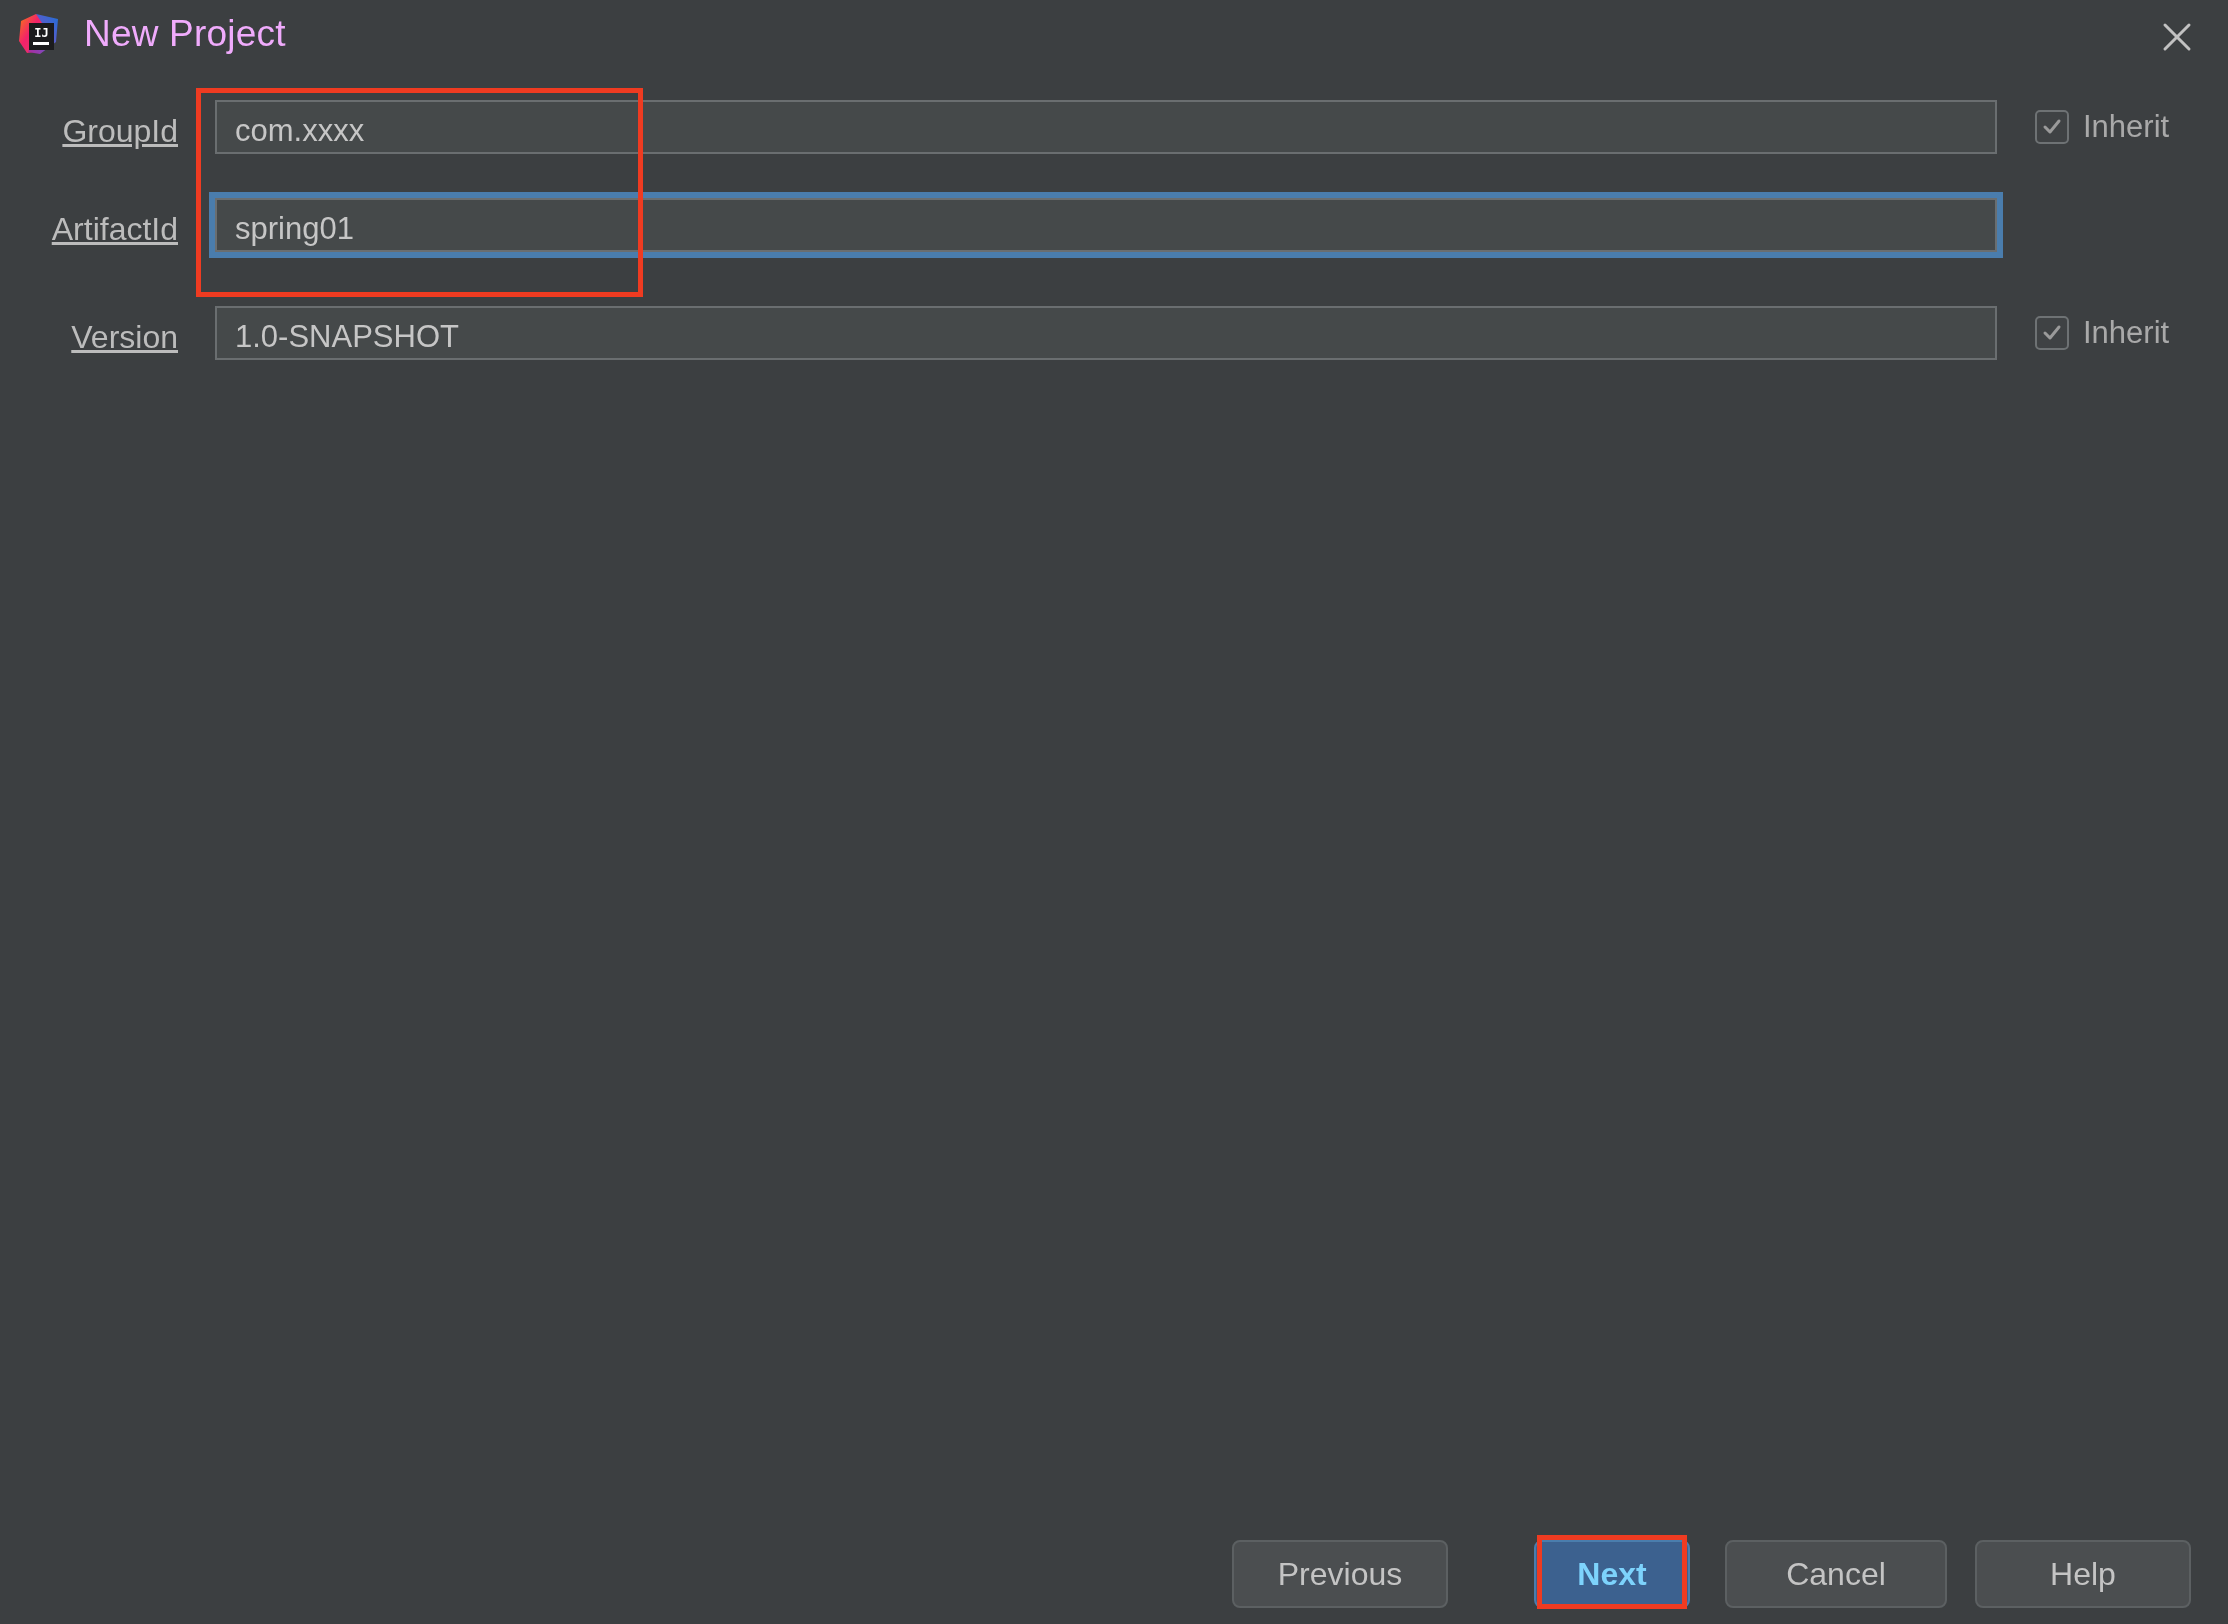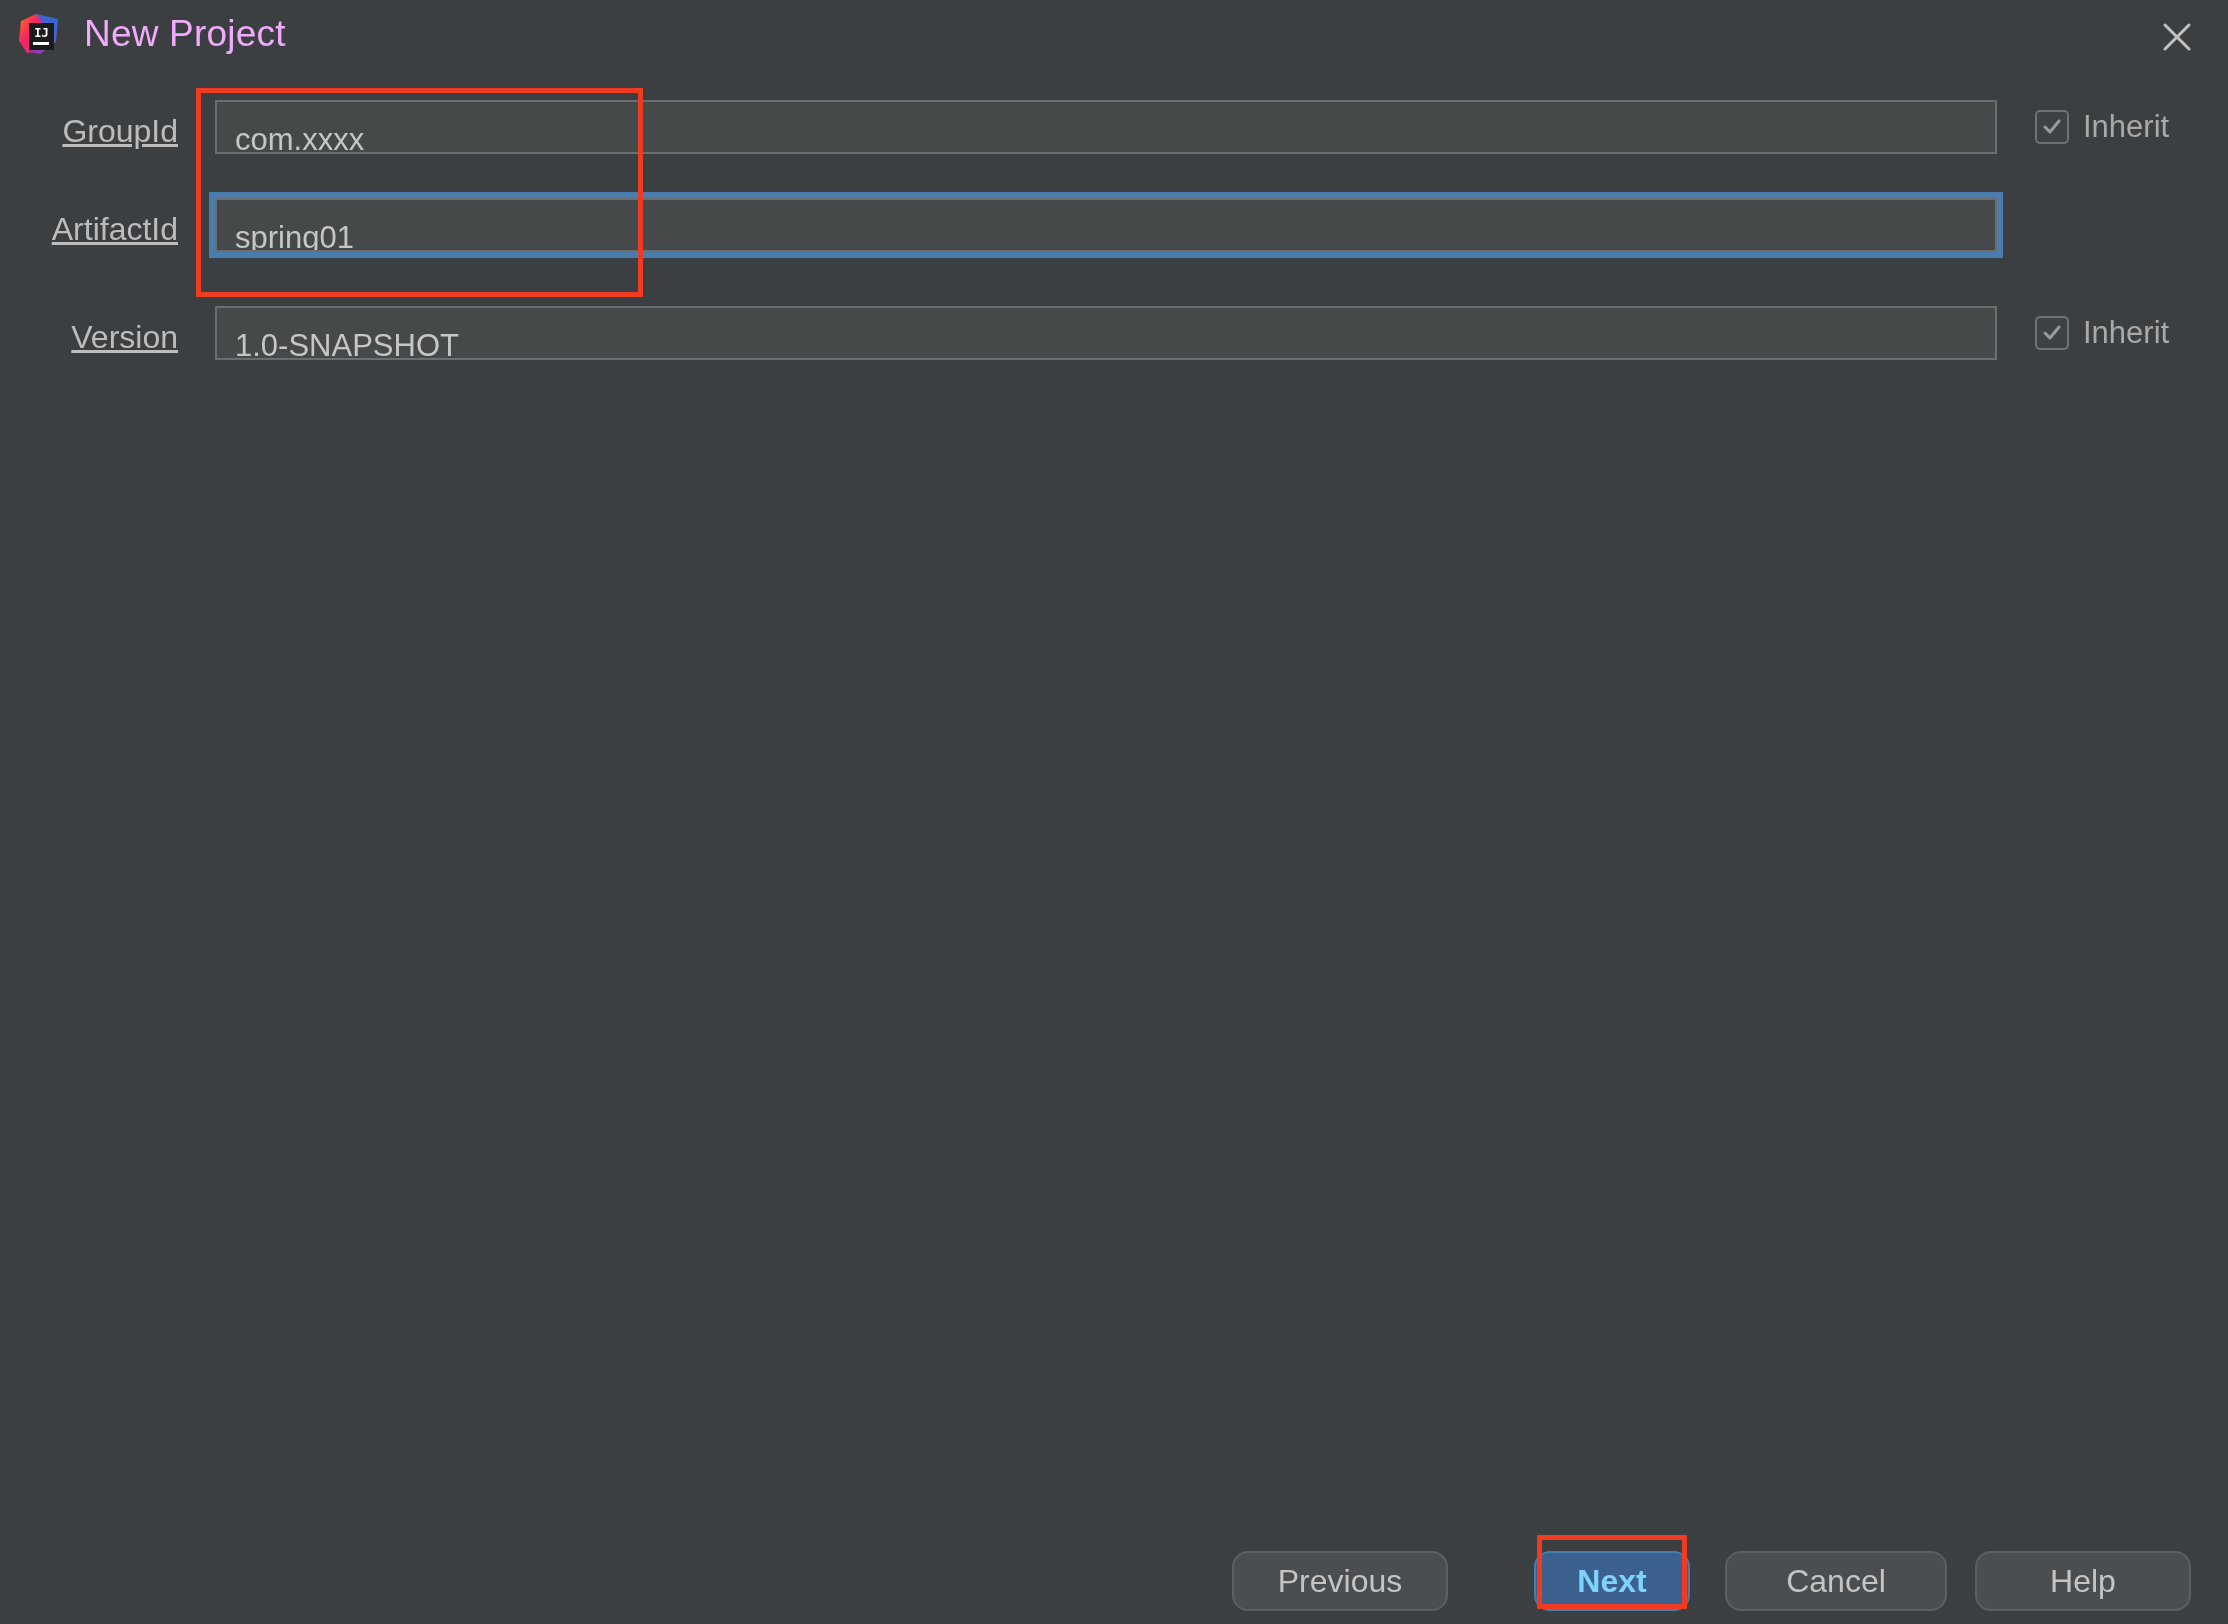--- a/index.html
+++ b/index.html
@@ -83,21 +83,21 @@
     left: 215px;
     top: 0px;
     width: 1782px;
     height: 54px;
     box-sizing: border-box;
     background: #45494a;
     border: 2px solid #6a6e70;
     color: #c6c6c6;
     font-size: 31px;
     line-height: 50px;
-    padding: 13px 18px;
+    padding: 4px 18px;
     white-space: nowrap;
     overflow: hidden;
   }
   .text-input.focused {
     border-color: #6a6e70;
     outline: 6px solid #4a7dad;
     outline-offset: 0px;
   }
 
   .inherit-box {
@@ -153,26 +153,26 @@
   
   .footer {
     position: absolute;
     left: 0;
     top: 1530px;
     width: 2228px;
     height: 94px;
   }
   .btn {
     position: absolute;
-    top: 21px;
-    height: 60px;
+    top: 10px;
+    height: 68px;
     box-sizing: border-box;
     background: #4b4e50;
     border: 2px solid #5c6062;
-    border-radius: 16px;
+    border-radius: 8px;
     color: #c4c4c4;
     font-size: 32px;
     display: flex;
     align-items: center;
     justify-content: center;
     cursor: pointer;
     white-space: nowrap;
   }
   .btn-previous { left: 1232px; width: 216px; }
   .btn-next {

